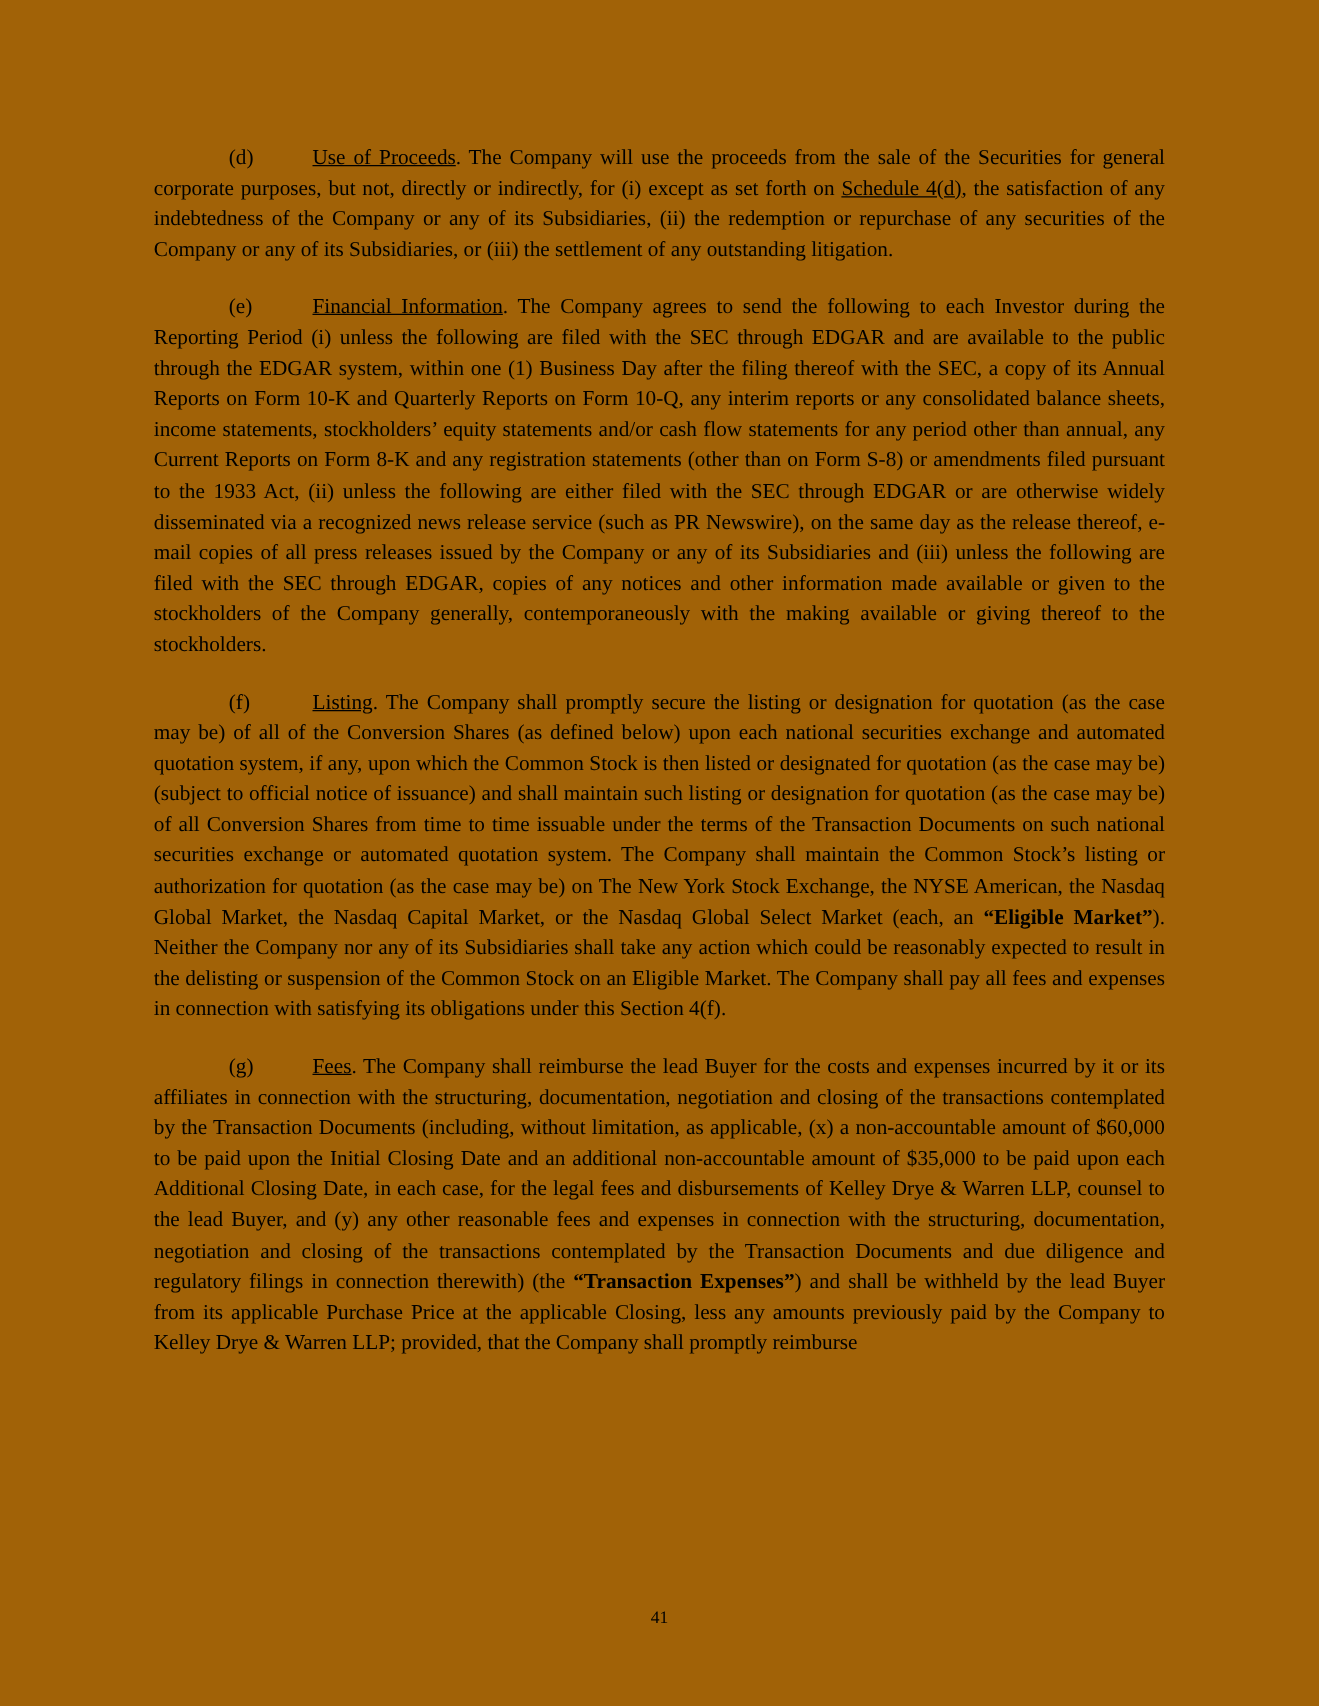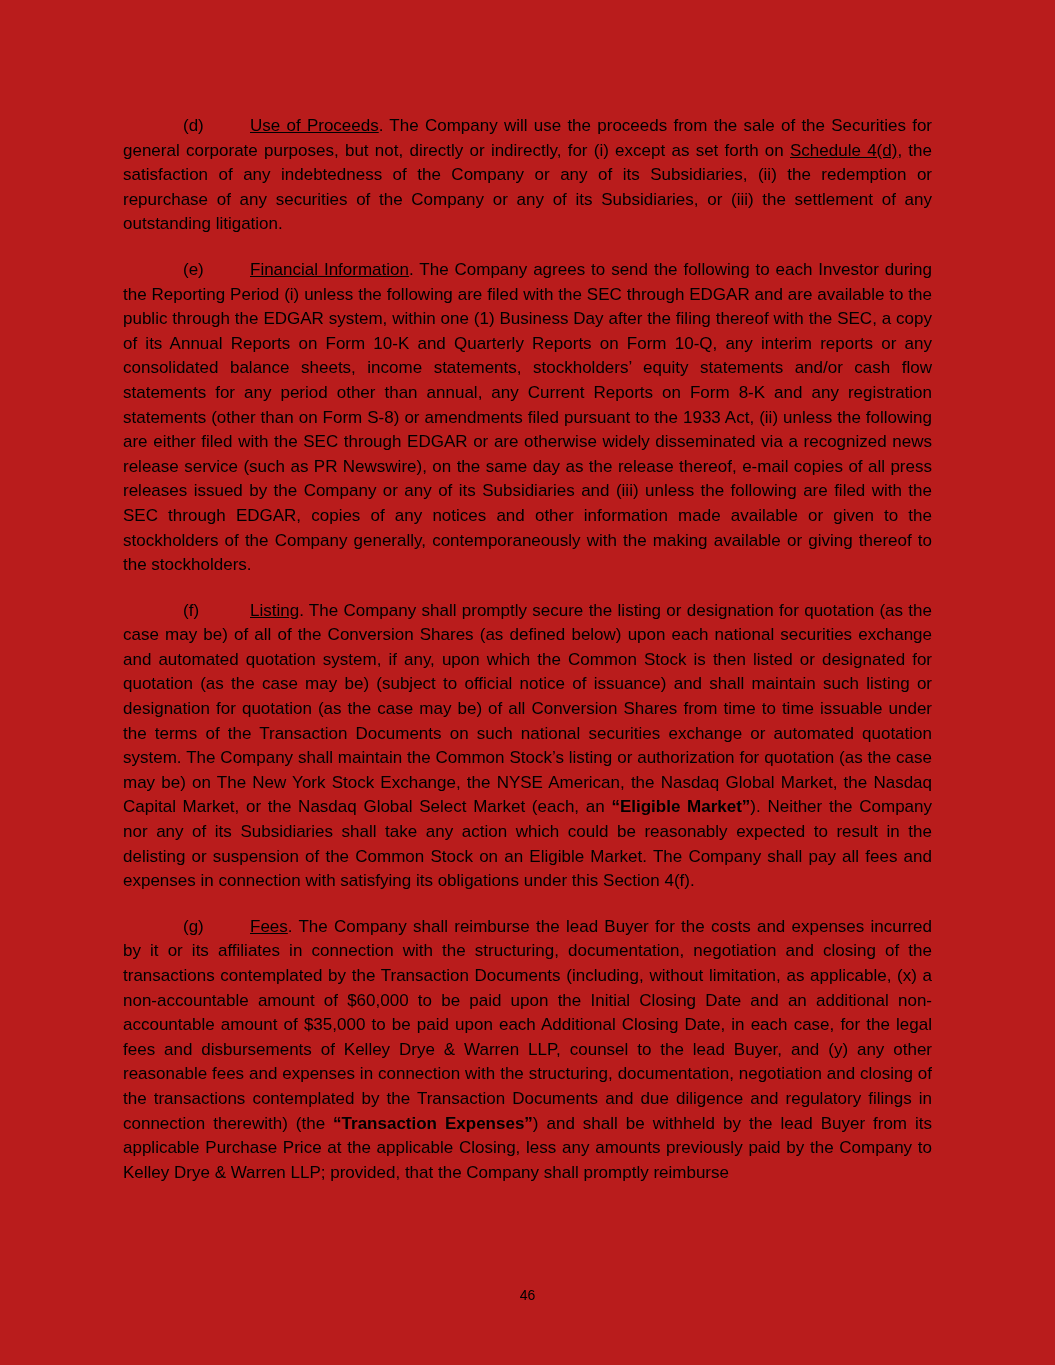--- a/index.html
+++ b/index.html
@@ -5,23 +5,23 @@
   html, body {
     margin: 0;
     padding: 0;
     background: #ffffff;
   }
   .page {
     position: relative;
     width: 1055px;
     height: 1365px;
     margin: 0 auto;
-    background: #b91c1c;
+    background: #a16207;
     overflow: hidden;
-    font-family: Liberation Sans, sans-serif;
+    font-family: Liberation Serif, serif;
     color: #000000;
   }
   .doc-body {
     position: absolute;
     top: 114px;
     left: 123px;
     width: 809px;
   }
   p.para {
     margin: 0 0 21px 0;
@@ -51,14 +51,14 @@
 </head>
 <body>
 
 <div class="page">
   <div class="doc-body">
       <p class="para"><span class="plabel">(d)</span><span class="underline">Use of Proceeds</span><span class="normal">.  The Company will use the proceeds from the sale of the Securities for general corporate purposes, but not, directly or indirectly, for (i) except as set forth on </span><span class="underline">Schedule 4(d)</span><span class="normal">, the satisfaction of any indebtedness of the Company or any of its Subsidiaries, (ii) the redemption or repurchase of any securities of the Company or any of its Subsidiaries, or (iii) the settlement of any outstanding litigation.</span></p>
       <p class="para"><span class="plabel">(e)</span><span class="underline">Financial Information</span><span class="normal">.  The Company agrees to send the following to each Investor during the Reporting Period (i) unless the following are filed with the SEC through EDGAR and are available to the public through the EDGAR system, within one (1) Business Day after the filing thereof with the SEC, a copy of its Annual Reports on Form 10-K and Quarterly Reports on Form 10-Q, any interim reports or any consolidated balance sheets, income statements, stockholders’ equity statements and/or cash flow statements for any period other than annual, any Current Reports on Form 8-K and any registration statements (other than on Form S-8) or amendments filed pursuant to the 1933 Act, (ii) unless the following are either filed with the SEC through EDGAR or are otherwise widely disseminated via a recognized news release service (such as PR Newswire), on the same day as the release thereof, e-mail copies of all press releases issued by the Company or any of its Subsidiaries and (iii) unless the following are filed with the SEC through EDGAR, copies of any notices and other information made available or given to the stockholders of the Company generally, contemporaneously with the making available or giving thereof to the stockholders.</span></p>
       <p class="para"><span class="plabel">(f)</span><span class="underline">Listing</span><span class="normal">.  The Company shall promptly secure the listing or designation for quotation (as the case may be) of all of the Conversion Shares (as defined below) upon each national securities exchange and automated quotation system, if any, upon which the Common Stock is then listed or designated for quotation (as the case may be) (subject to official notice of issuance) and shall maintain such listing or designation for quotation (as the case may be) of all Conversion Shares from time to time issuable under the terms of the Transaction Documents on such national securities exchange or automated quotation system.  The Company shall maintain the Common Stock’s listing or authorization for quotation (as the case may be) on The New York Stock Exchange, the NYSE American, the Nasdaq Global Market, the Nasdaq Capital Market, or the Nasdaq Global Select Market (each, an </span><span class="bold">“Eligible Market”</span><span class="normal">).  Neither the Company nor any of its Subsidiaries shall take any action which could be reasonably expected to result in the delisting or suspension of the Common Stock on an Eligible Market.  The Company shall pay all fees and expenses in connection with satisfying its obligations under this Section 4(f).</span></p>
       <p class="para"><span class="plabel">(g)</span><span class="underline">Fees</span><span class="normal">.  The Company shall reimburse the lead Buyer for the costs and expenses incurred by it or its affiliates in connection with the structuring, documentation, negotiation and closing of the transactions contemplated by the Transaction Documents (including, without limitation, as applicable, (x) a non-accountable amount of $60,000 to be paid upon the Initial Closing Date and an additional non-accountable amount of $35,000 to be paid upon each Additional Closing Date, in each case, for the legal fees and disbursements of Kelley Drye &amp; Warren LLP, counsel to the lead Buyer, and (y) any other reasonable fees and expenses in connection with the structuring, documentation, negotiation and closing of the transactions contemplated by the Transaction Documents and due diligence and regulatory filings in connection therewith) (the </span><span class="bold">“Transaction Expenses”</span><span class="normal">) and shall be withheld by the lead Buyer from its applicable Purchase Price at the applicable Closing, less any amounts previously paid by the Company to Kelley Drye &amp; Warren LLP; provided, that the Company shall promptly reimburse</span></p>
     </div>
-  <div class="page-number">46</div>
+  <div class="page-number">41</div>
 </div>
 
 </body></html>

